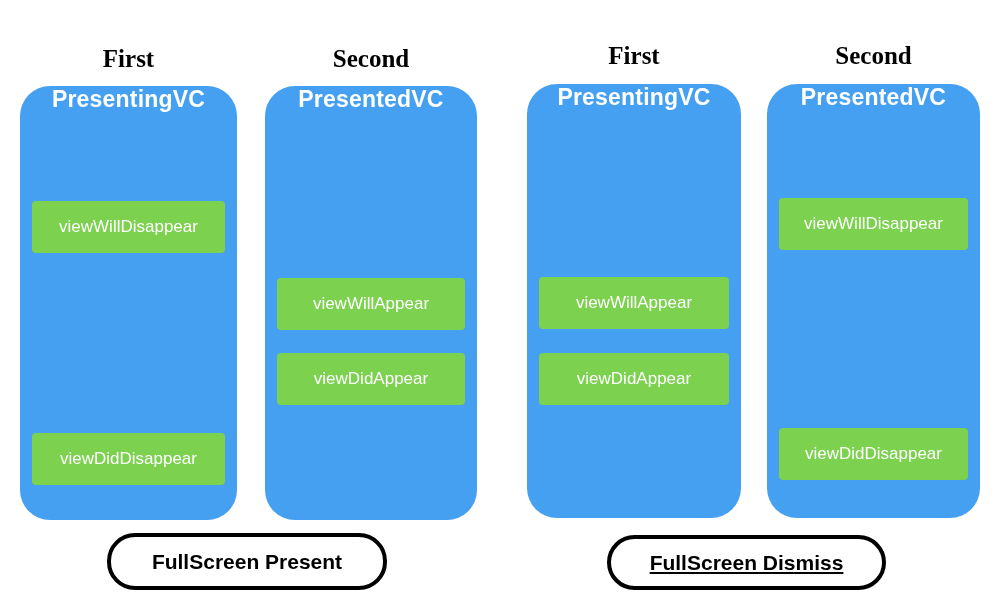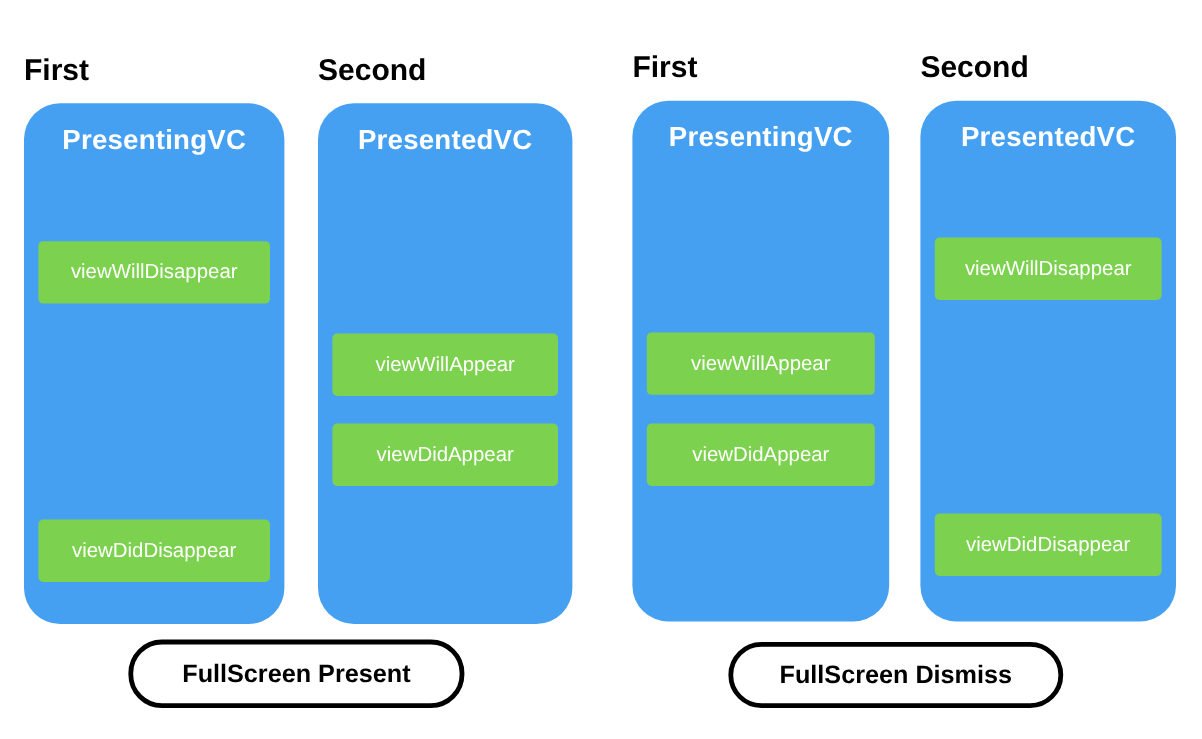--- a/index.html
+++ b/index.html
@@ -13,32 +13,33 @@
   html,body{margin:0;padding:0;}
   body{
     width:1002px;height:616px;
     background:var(--bg);
     font-family:"Liberation Sans","DejaVu Sans",sans-serif;
     overflow:hidden;
   }
   .canvas{position:relative;width:1002px;height:616px;background:var(--bg);}
   .col-header{
     position:absolute;
+    text-align:center;
     font-size:25px;
     font-weight:bold;
     color:var(--heading);
     line-height:26px;
+    font-family:Liberation Serif, serif;
   }
   .vc-card{
     position:absolute;
     background:var(--blue);
     border-radius:30px;
   }
   .vc-title{
-    padding-top:17px;
     text-align:center;
     color:var(--cardtext);
     font-size:23px;
     font-weight:bold;
     letter-spacing:0.2px;
   }
   .event-pill{
     position:absolute;
     left:12px;right:12px;
     height:52px;
@@ -93,15 +94,15 @@
     <div class="event-pill" style="top:269px;">viewDidAppear</div>
   </div>
 
   <div class="vc-card" style="left:767px;top:84px;width:213px;height:434px;">
     <div class="vc-title">PresentedVC</div>
     <div class="event-pill" style="top:114px;">viewWillDisappear</div>
     <div class="event-pill" style="top:344px;">viewDidDisappear</div>
   </div>
 
   <div class="caption-btn" style="left:107px;top:533px;width:280px;height:57px;">FullScreen Present</div>
-  <div class="caption-btn" style="left:607px;top:535px;width:279px;height:55px;">FullScreen Dismiss</div>
+  <div class="caption-btn" style="left:607px;top:535px;width:279px;height:55px;text-decoration:underline;">FullScreen Dismiss</div>
 
 </div>
 
 </body></html>

